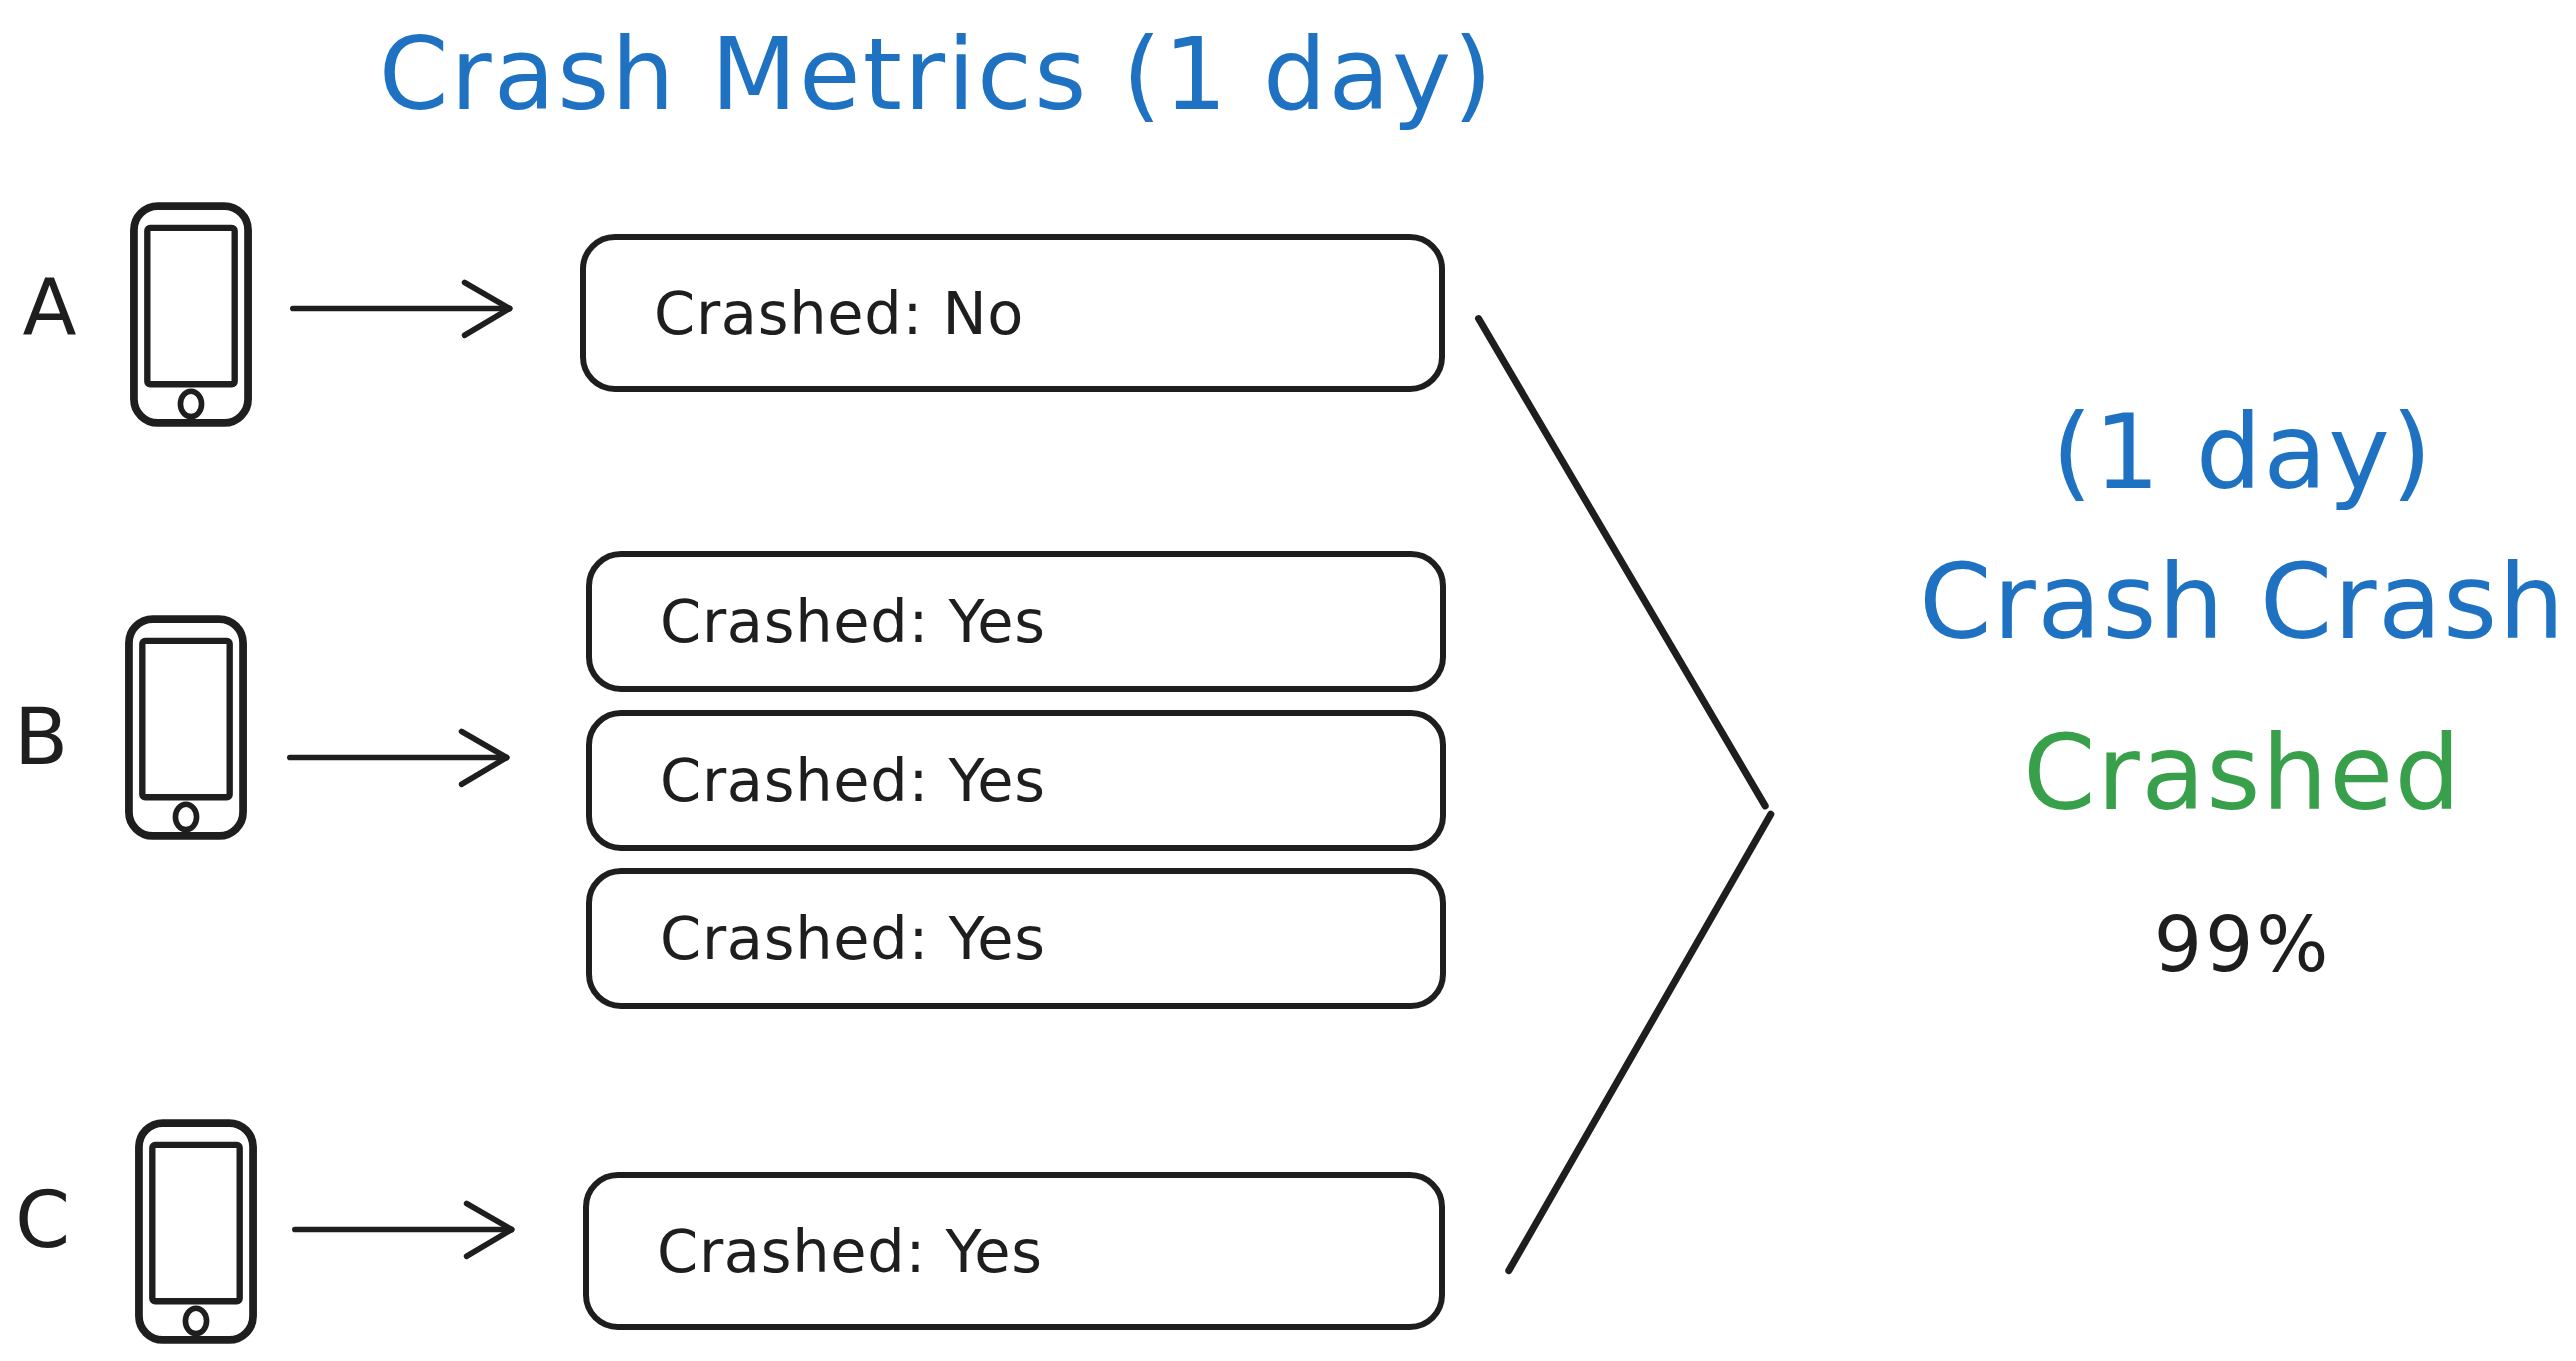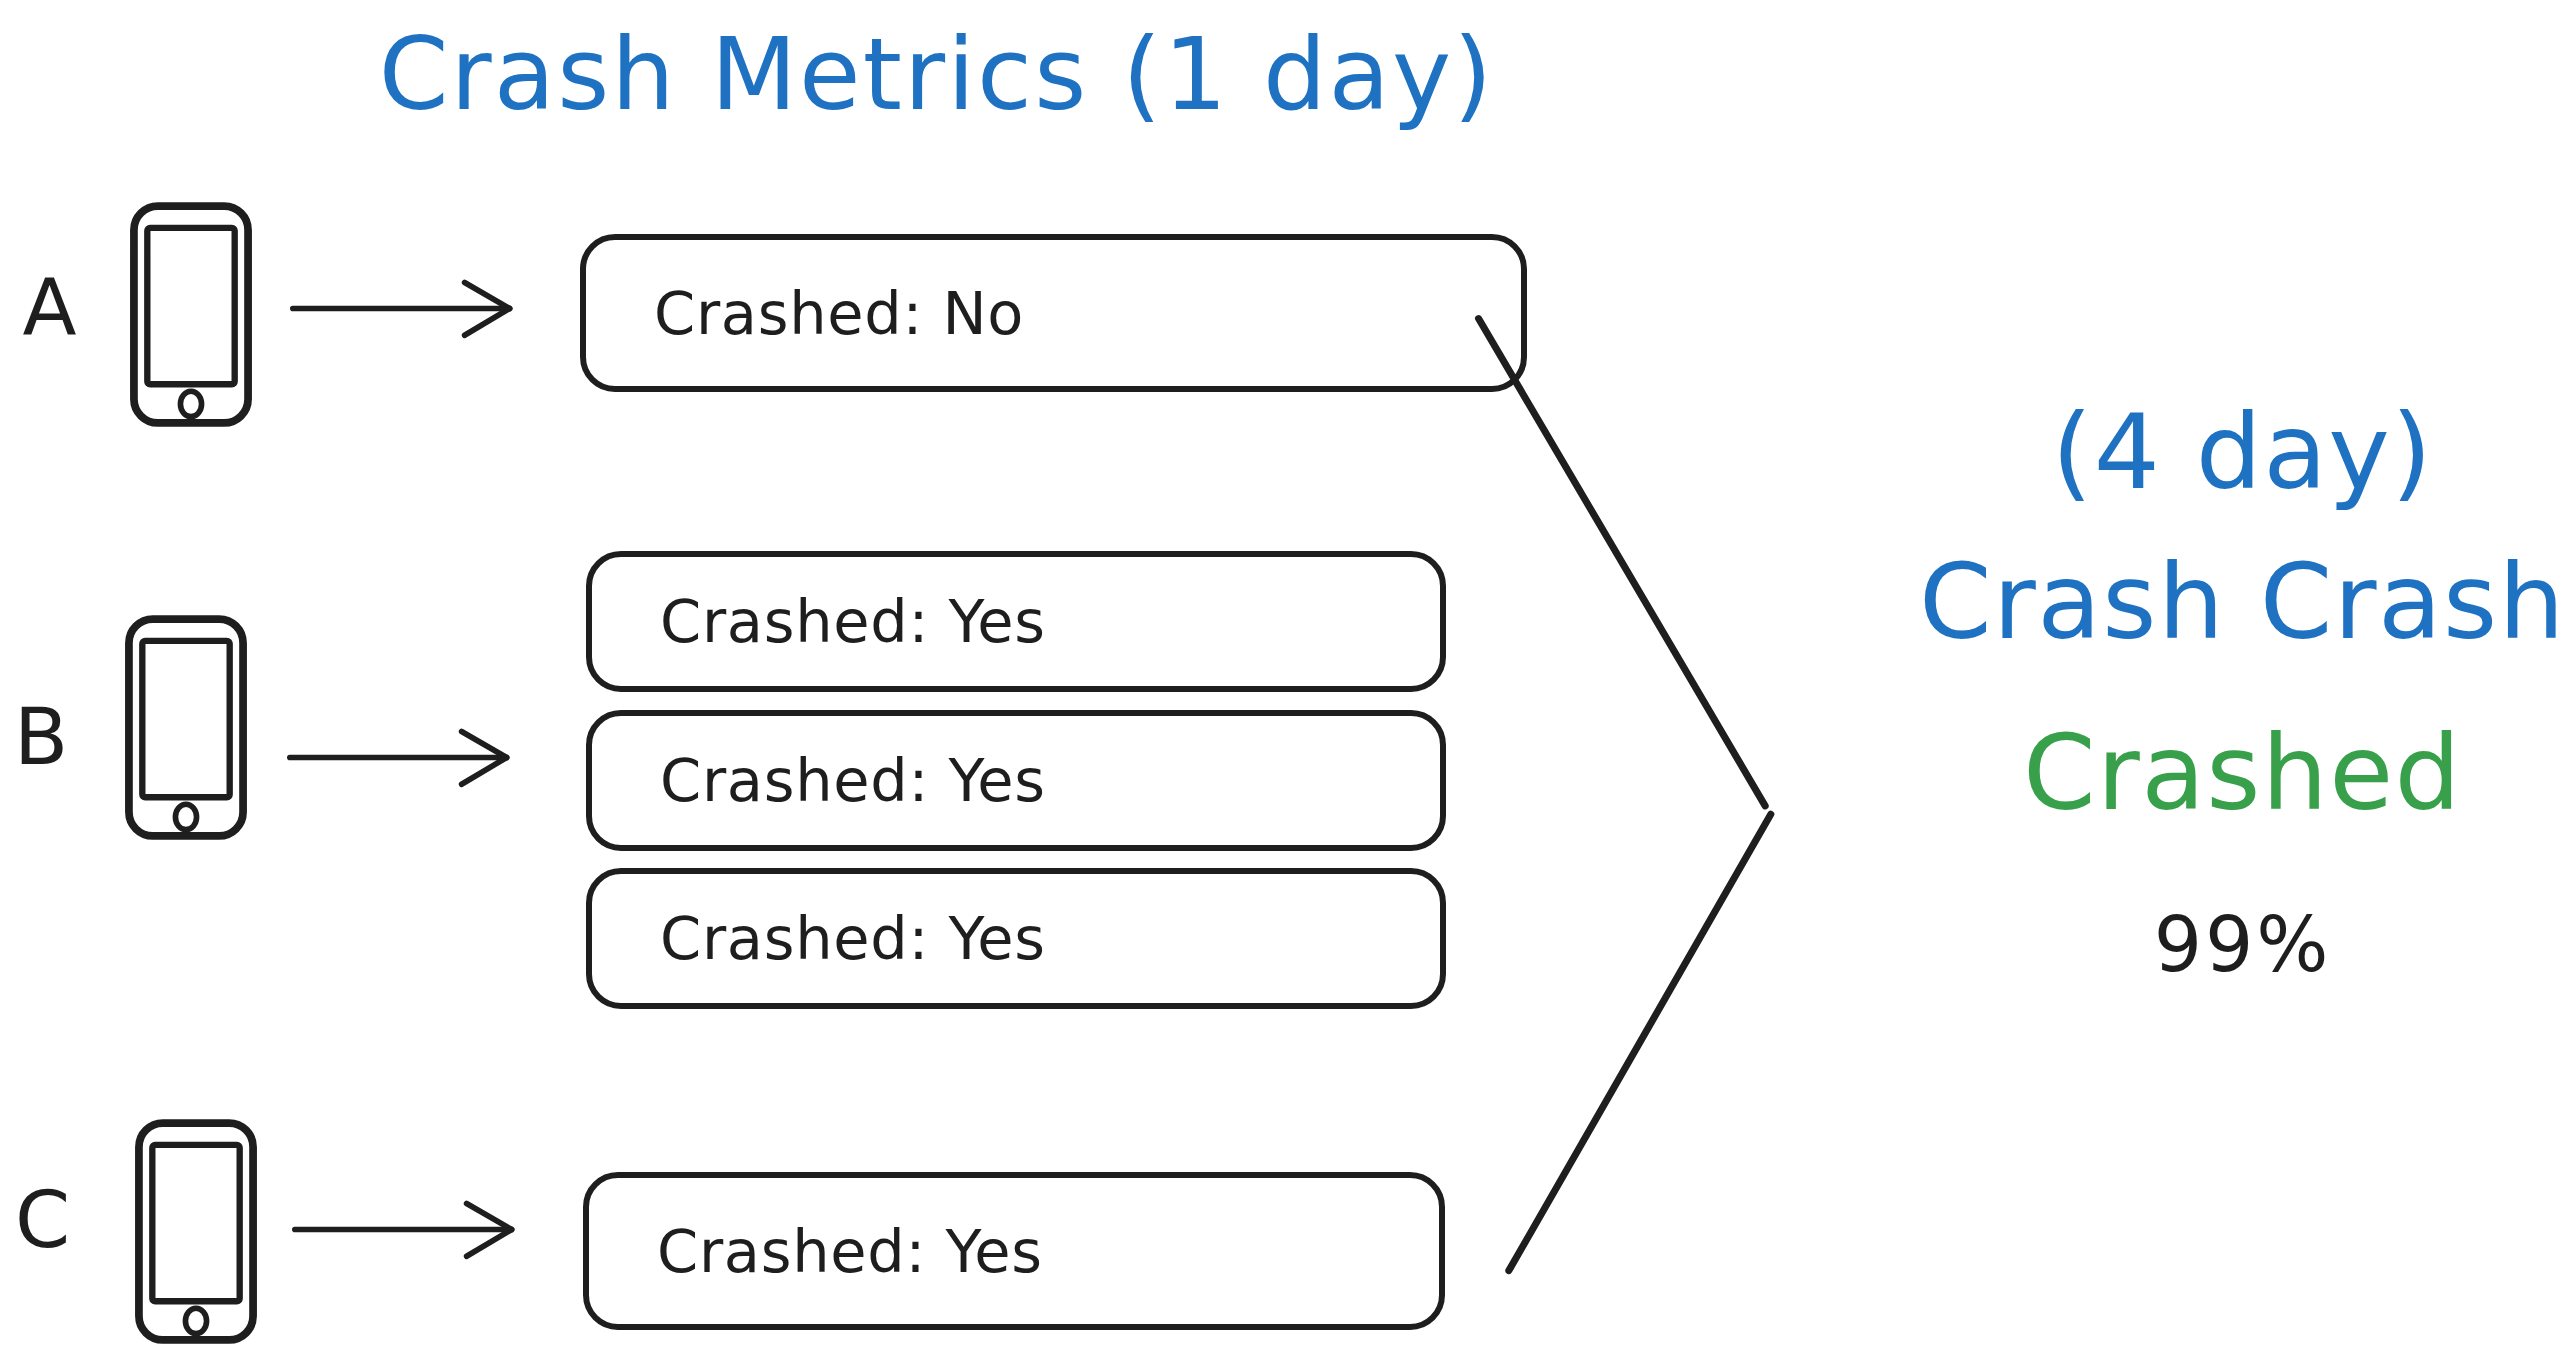--- a/index.html
+++ b/index.html
@@ -88,21 +88,21 @@
     <rect x="26" y="38" width="124" height="222" rx="4" fill="none" stroke="currentColor" stroke-width="9"></rect>
     <ellipse cx="88" cy="288" rx="15" ry="18" fill="none" stroke="currentColor" stroke-width="8"></ellipse>
   </svg>
 
   <svg class="abs arrow" style="left:290px; top:276px;" width="245" height="65" viewBox="0 0 348 92">
     <line x1="4" y1="46" x2="306" y2="46" stroke="currentColor" stroke-width="8" stroke-linecap="round"></line>
     <line x1="248" y1="9" x2="312" y2="46" stroke="currentColor" stroke-width="8" stroke-linecap="round"></line>
     <line x1="248" y1="84" x2="312" y2="46" stroke="currentColor" stroke-width="8" stroke-linecap="round"></line>
   </svg>
 
-  <div class="abs session-box" style="left:580px; top:234px; width:947px; height:158px;">
+  <div class="abs session-box" style="left:580px; top:234px; width:865px; height:158px;">
     <span>Crashed: No</span>
   </div>
 
   <div class="abs device-label" style="left:-8.4px; top:691px;">B</div>
 
   <svg class="abs phone" style="left:124px; top:614px;" width="124" height="227" viewBox="0 0 176 322">
     <rect x="7" y="7" width="162" height="308" rx="34" fill="none" stroke="currentColor" stroke-width="11"></rect>
     <rect x="26" y="38" width="124" height="222" rx="4" fill="none" stroke="currentColor" stroke-width="9"></rect>
     <ellipse cx="88" cy="288" rx="15" ry="18" fill="none" stroke="currentColor" stroke-width="8"></ellipse>
   </svg>
@@ -139,19 +139,19 @@
 
   <div class="abs session-box" style="left:583px; top:1172px; width:862px; height:158px;">
     <span>Crashed: Yes</span>
   </div>
 
   <svg class="abs merge" style="left:1468px; top:303px;" width="338" height="986" viewBox="0 0 480 1400">
     <line x1="15" y1="22" x2="422" y2="714" stroke="currentColor" stroke-width="10" stroke-linecap="round"></line>
     <line x1="430" y1="726" x2="58" y2="1374" stroke="currentColor" stroke-width="10" stroke-linecap="round"></line>
   </svg>
 
-  <div class="abs result result-line result-period" style="top:391px;">(4 day)</div>
+  <div class="abs result result-line result-period" style="top:391px;">(1 day)</div>
   <div class="abs result result-line result-metric" style="top:541px;">Crash Crash</div>
   <div class="abs result result-line result-unit" style="top:712px;">Crashed</div>
   <div class="abs result result-value" style="top:900px;">99%</div>
 
 </div>
 
 
 </body></html>

